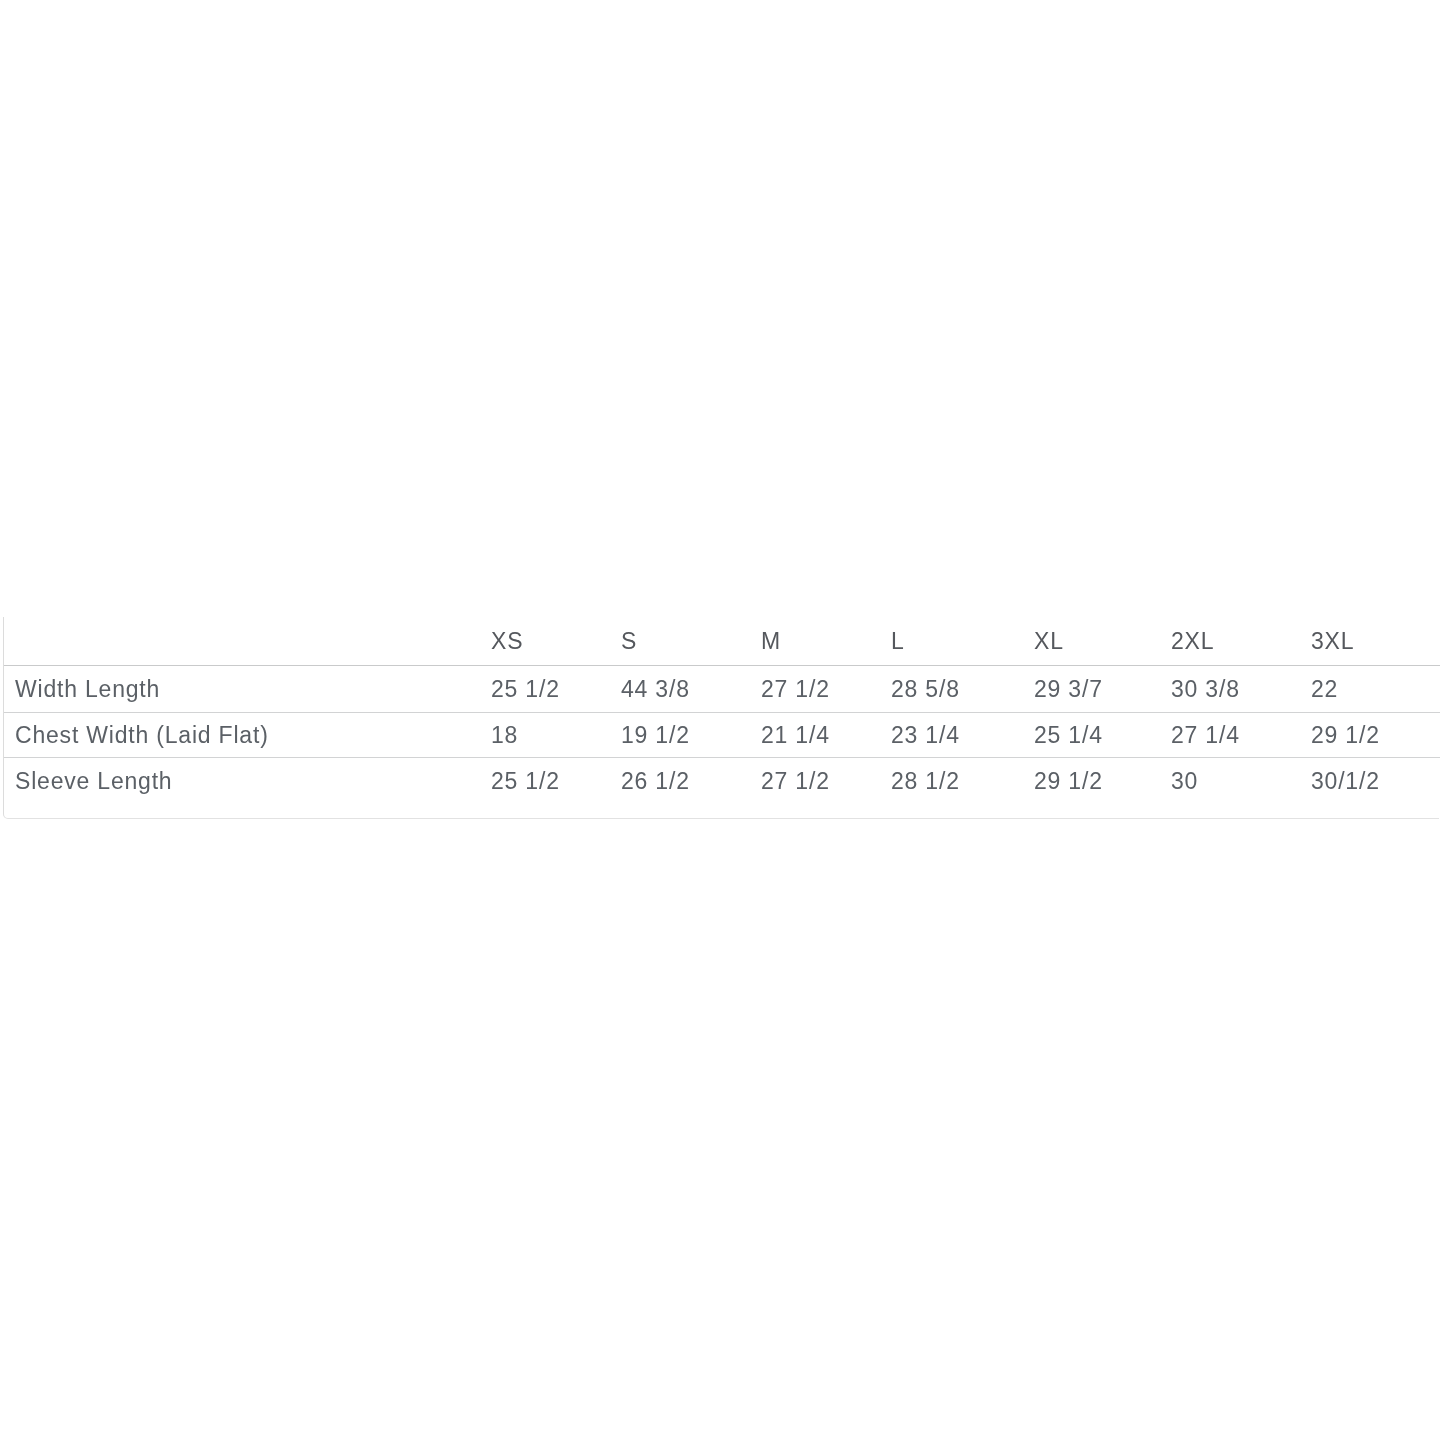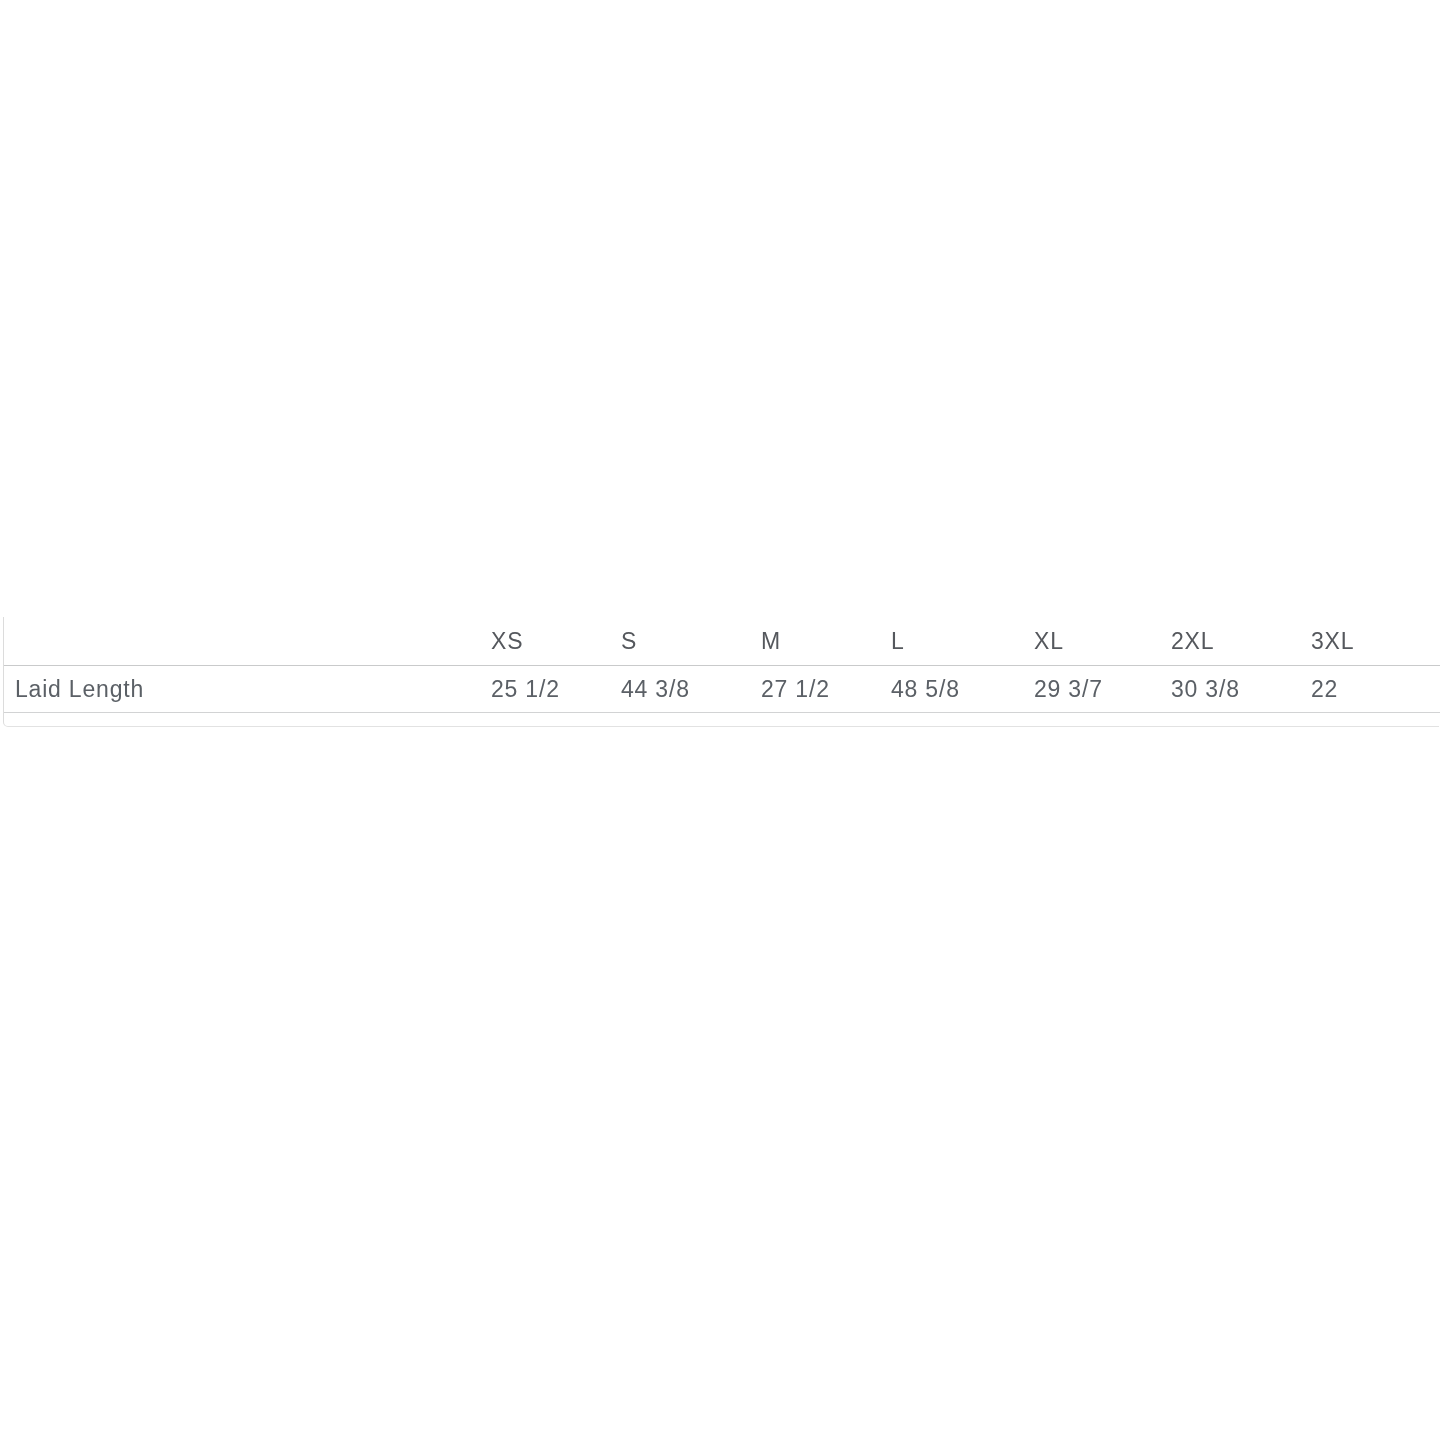--- a/index.html
+++ b/index.html
@@ -79,24 +79,44 @@
         <th>S</th>
         <th>M</th>
         <th>L</th>
         <th>XL</th>
         <th>2XL</th>
         <th>3XL</th>
       </tr>
     </thead>
     <tbody>
       <tr class="row-1">
-        <td class="label-col">Laid Length</td>
+        <td class="label-col">Width Length</td>
         <td>25 1/2</td>
         <td>44 3/8</td>
         <td>27 1/2</td>
-        <td>48 5/8</td>
+        <td>28 5/8</td>
         <td>29 3/7</td>
         <td>30 3/8</td>
         <td>22</td>
+      </tr>
+      <tr class="row-2">
+        <td class="label-col">Chest Width (Laid Flat)</td>
+        <td>18</td>
+        <td>19 1/2</td>
+        <td>21 1/4</td>
+        <td>23 1/4</td>
+        <td>25 1/4</td>
+        <td>27 1/4</td>
+        <td>29 1/2</td>
+      </tr>
+      <tr class="row-3">
+        <td class="label-col">Sleeve Length</td>
+        <td>25 1/2</td>
+        <td>26 1/2</td>
+        <td>27 1/2</td>
+        <td>28 1/2</td>
+        <td>29 1/2</td>
+        <td>30</td>
+        <td>30/1/2</td>
       </tr>
     </tbody>
   </table>
 </div>
 
 </body></html>

